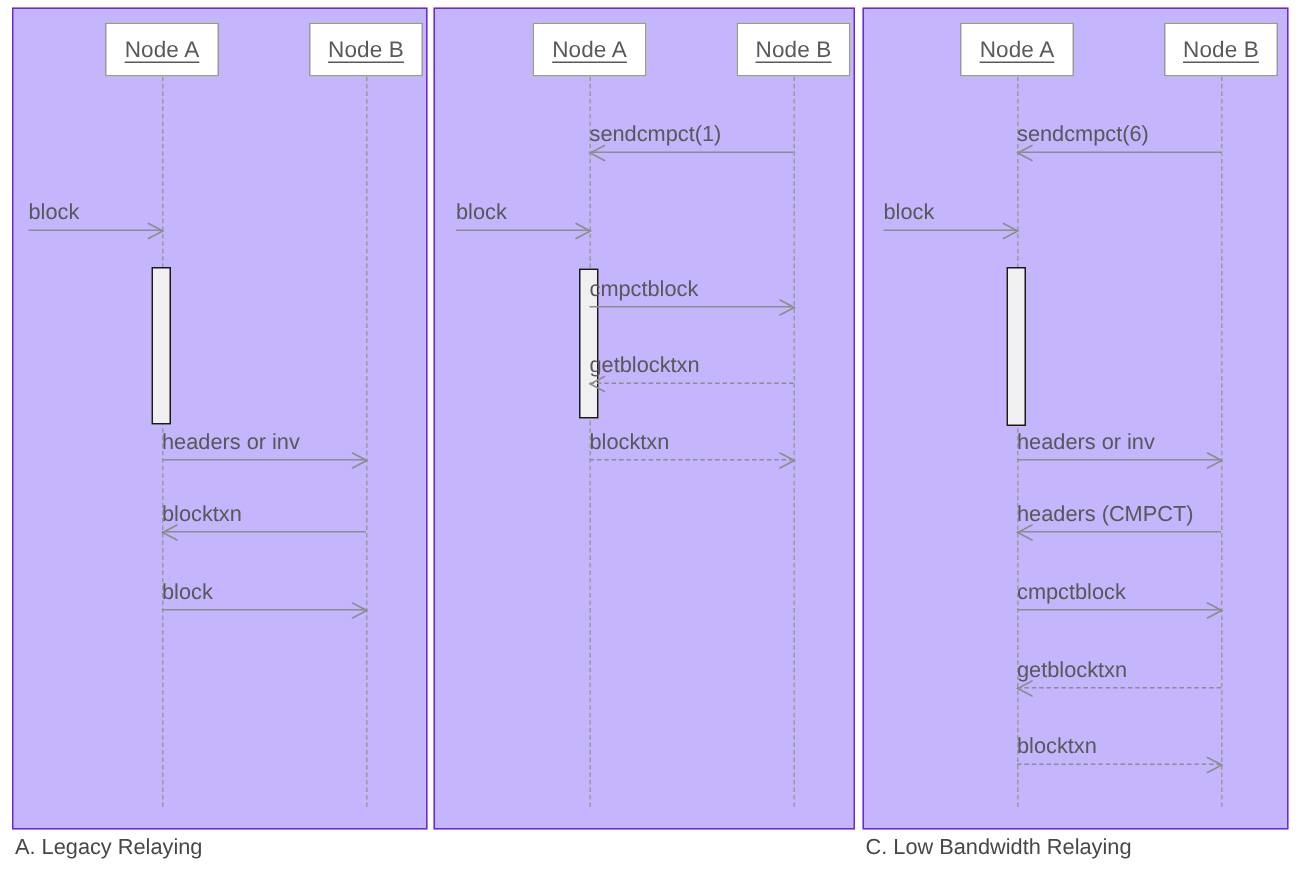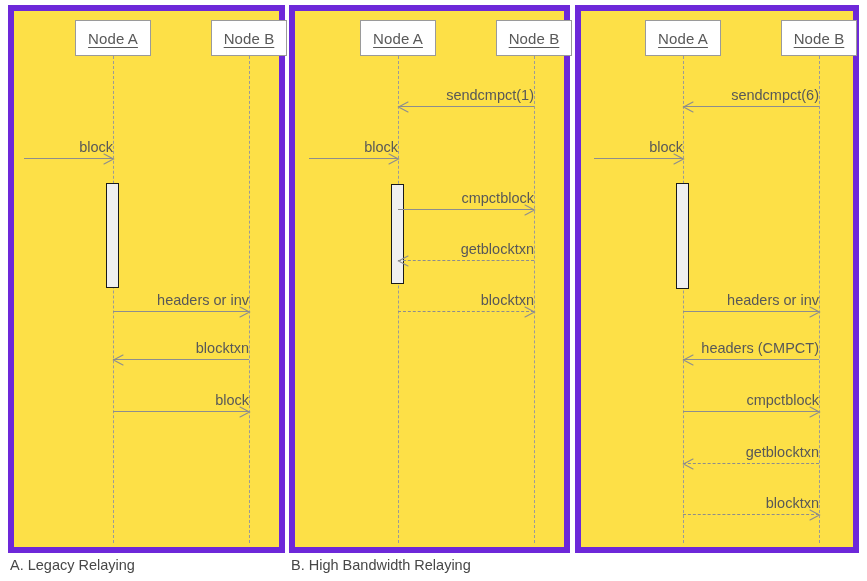--- a/index.html
+++ b/index.html
@@ -4,21 +4,21 @@
 <style>
   html,body{margin:0;padding:0;}
   body{
     width:867px;height:581px;background:#ffffff;
     font-family:"Liberation Sans", sans-serif;
     color:#5a5a5a;overflow:hidden;position:relative;
   }
   #stage{position:absolute;left:0;top:0;width:867px;height:581px;}
 
   .panel{
-    position:absolute;border:6px solid #6d28d9;background:#fde047;box-sizing:border-box;
+    position:absolute;border:1px solid #6d28d9;background:#c4b5fd;box-sizing:border-box;
   }
   .panel-body{position:absolute;left:0;top:0;right:0;bottom:0;}
 
   
   .nodebox{
     position:absolute;width:76px;height:36px;border:1px solid #9a9a9a;
     background:#fff;box-sizing:border-box;
     display:flex;align-items:center;justify-content:center;
   }
   .nodebox span{
@@ -40,21 +40,21 @@
   
   .msg{position:absolute;height:0;}
   .msg .line{
     position:absolute;left:0;right:0;top:0;height:0;
     border-top:1px solid #8d8d8d;
   }
   .msg.dashed .line{border-top:1px dashed #8d8d8d;}
   .msg .head{position:absolute;top:-5px;width:11px;height:11px;}
   .msg .head svg{display:block;overflow:visible;}
   .msg .label{
-    position:absolute;bottom:4px;left:0;right:0;text-align:right;
+    position:absolute;bottom:4px;left:0;right:0;text-align:left;
     font-size:14.5px;color:#585858;white-space:nowrap;line-height:1;
   }
 
   .caption{
     position:absolute;font-size:14.5px;color:#474747;white-space:nowrap;
   }
 </style>
 </head>
 <body>
 
@@ -160,21 +160,20 @@
           <div class="line"></div>
           <div class="head" style="right: -1px;">
             <svg width="12" height="12" viewBox="0 0 12 12">
               <path d="M1 1 L10.5 6 L1 11" fill="none" stroke="#8d8d8d" stroke-width="1.1" stroke-linecap="round" stroke-linejoin="miter"></path>
             </svg>
           </div>
           <div class="label">blocktxn</div>
         </div>
       </div>
     </div>
-    <div class="caption" style="left: 291px; top: 557px;">B. High Bandwidth Relaying</div>
     <div class="panel" style="left: 575px; top: 5px; width: 284px; height: 548px;">
       <div class="panel-body">
         <div class="lifeline" style="left: 102px; top: 45px; height: 487px;"></div>
         <div class="lifeline" style="left: 238px; top: 45px; height: 487px;"></div>
         <div class="nodebox" style="left: 64px; top: 9px;">
           <span>Node A</span>
         </div>
         <div class="nodebox" style="left: 200px; top: 9px;">
           <span>Node B</span>
         </div>
@@ -237,13 +236,14 @@
           <div class="line"></div>
           <div class="head" style="right: -1px;">
             <svg width="12" height="12" viewBox="0 0 12 12">
               <path d="M1 1 L10.5 6 L1 11" fill="none" stroke="#8d8d8d" stroke-width="1.1" stroke-linecap="round" stroke-linejoin="miter"></path>
             </svg>
           </div>
           <div class="label">blocktxn</div>
         </div>
       </div>
     </div>
+    <div class="caption" style="left: 577px; top: 557px;">C. Low Bandwidth Relaying</div>
   </div>
 
 </body></html>

